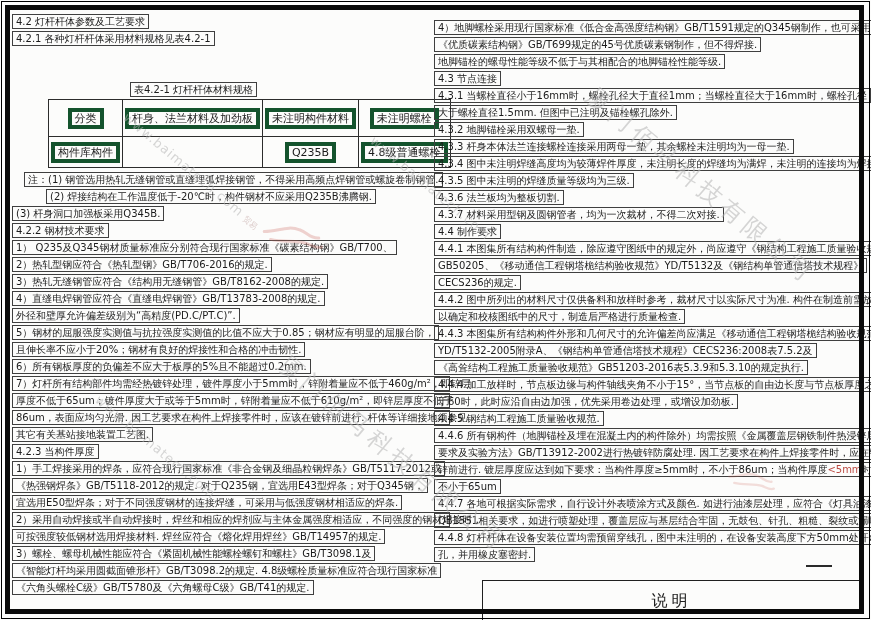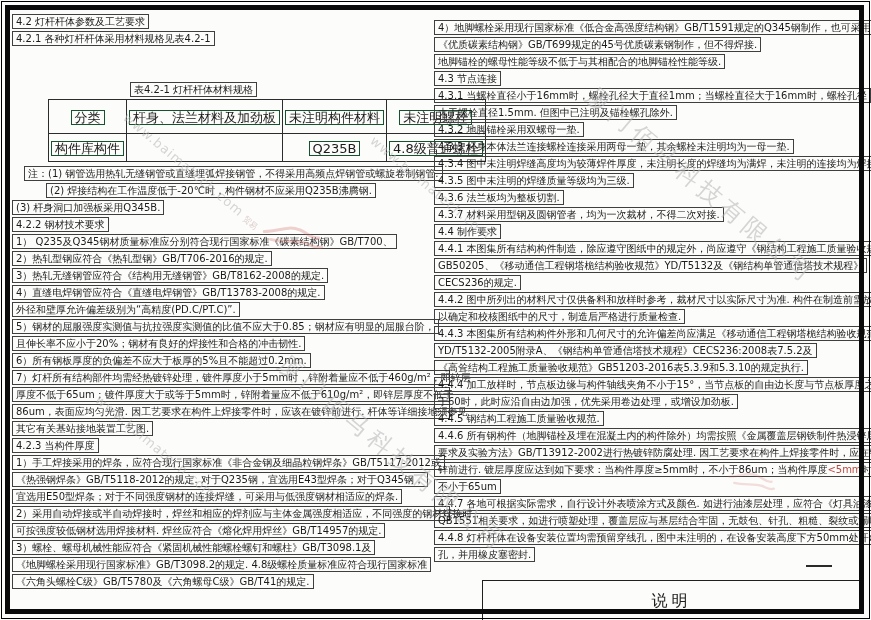--- a/index.html
+++ b/index.html
@@ -23,22 +23,22 @@
   .tbl-title-wrap{margin-left:118px;margin-top:36px;}
   table.mat-table{
     border-collapse:collapse;margin:2px 0 4px 36px;table-layout:fixed;
   }
   table.mat-table td{
     border:1px solid #2c2c2c;text-align:center;vertical-align:middle;
     padding:4px 2px;overflow:visible;
   }
   table.mat-table tr.hdr td{padding:7px 2px;}
   .cellbox{
-    display:inline-block;border:1px solid #14532d;padding:0 3px;
-    font-size:13px;line-height:13px;white-space:nowrap;
+    display:inline-block;border:4px solid #14532d;padding:0 3px;
+    font-size:11px;line-height:13px;white-space:nowrap;
   }
   .title-block{
     position:absolute;left:482px;top:580px;width:377px;height:41px;
     border-top:1px solid #1f1f1f;border-left:1px solid #1f1f1f;
     display:flex;align-items:center;justify-content:center;
   }
   .title-text{font-size:16px;letter-spacing:4px;color:#202020;}
   .tick{position:absolute;left:806px;top:565px;width:26px;height:2px;background:#2a2a2a;}
   .wm{
     position:absolute;transform:rotate(40deg);transform-origin:0 0;
@@ -134,21 +134,21 @@
         <div class="linebox">厚度不低于65um；镀件厚度大于或等于5mm时，锌附着量应不低于610g/m²，即锌层厚度不低于</div>
         <div class="linebox">86um，表面应均匀光滑. 因工艺要求在构件上焊接零件时，应该在镀锌前进行. 杆体等详细接地须参见</div>
         <div class="linebox">其它有关基站接地装置工艺图.</div>
         <div class="linebox">4.2.3 当构件厚度</div>
         <div class="linebox">1）手工焊接采用的焊条，应符合现行国家标准《非合金钢及细晶粒钢焊条》GB/T5117-2012或</div>
         <div class="linebox">《热强钢焊条》GB/T5118-2012的规定. 对于Q235钢，宜选用E43型焊条；对于Q345钢，</div>
         <div class="linebox">宜选用E50型焊条；对于不同强度钢材的连接焊缝，可采用与低强度钢材相适应的焊条.</div>
         <div class="linebox">2）采用自动焊接或半自动焊接时，焊丝和相应的焊剂应与主体金属强度相适应，不同强度的钢材焊接时，</div>
         <div class="linebox">可按强度较低钢材选用焊接材料. 焊丝应符合《熔化焊用焊丝》GB/T14957的规定.</div>
         <div class="linebox">3）螺栓、螺母机械性能应符合《紧固机械性能螺栓螺钉和螺柱》GB/T3098.1及</div>
-        <div class="linebox">《地脚螺栓采用现行国家标准》GB/T3098.2的规定. 4.8级螺栓质量标准应符合现行国家标准</div>
+        <div class="linebox">《智能灯杆均采用圆截面锥形杆》GB/T3098.2的规定. 4.8级螺栓质量标准应符合现行国家标准</div>
         <div class="linebox">《六角头螺栓C级》GB/T5780及《六角螺母C级》GB/T41的规定.</div>
       </div>
   </div>
 
   <div class="col col-right">
     <div>
         <div class="linebox">4）地脚螺栓采用现行国家标准《低合金高强度结构钢》GB/T1591规定的Q345钢制作，也可采用</div>
         <div class="linebox">《优质碳素结构钢》GB/T699规定的45号优质碳素钢制作，但不得焊接.</div>
         <div class="linebox">地脚锚栓的螺母性能等级不低于与其相配合的地脚锚栓性能等级.</div>
         <div class="linebox">4.3 节点连接</div>

